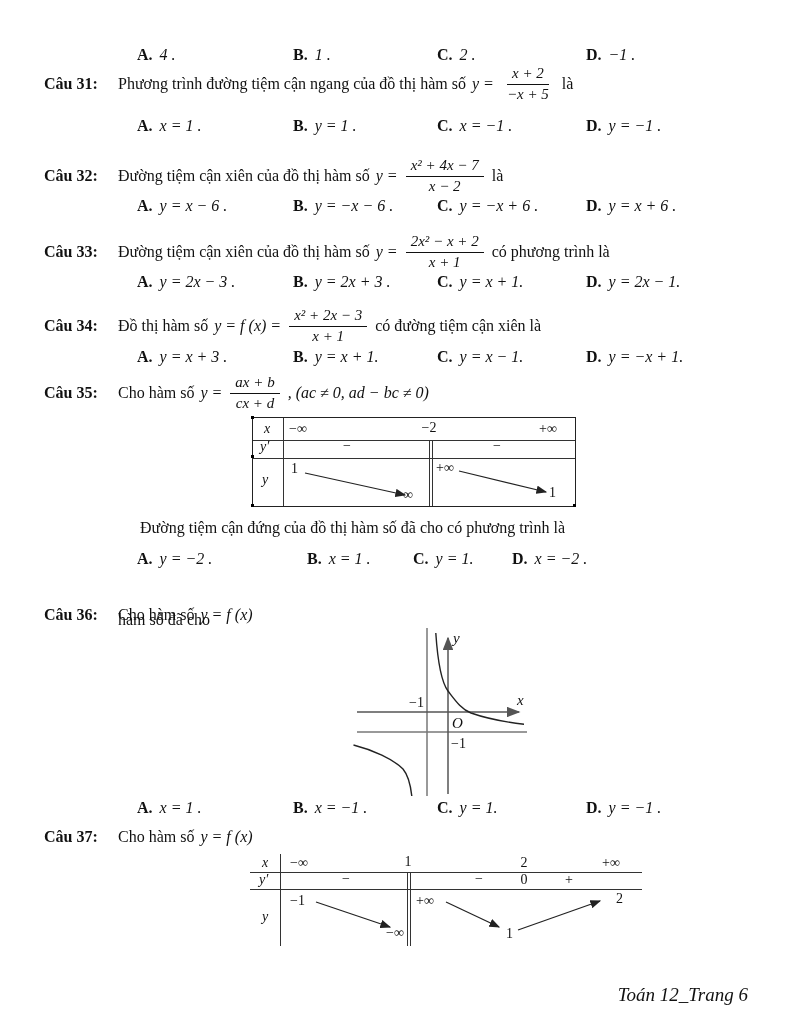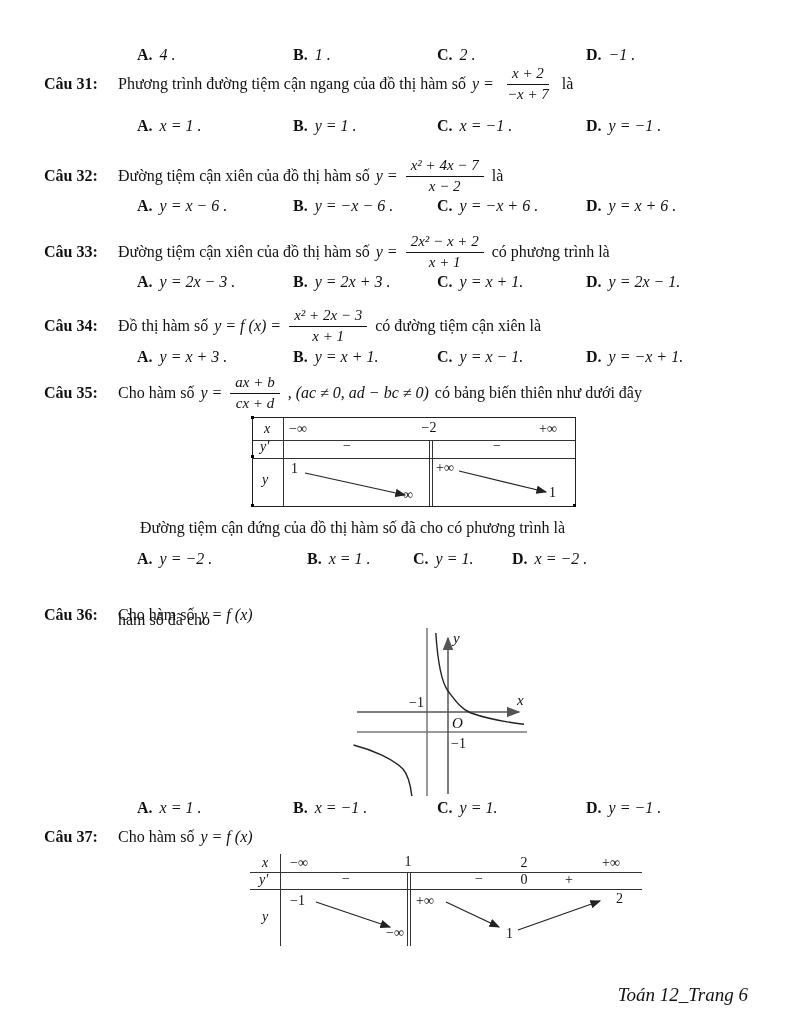--- a/index.html
+++ b/index.html
@@ -60,21 +60,21 @@
   <span class="opt" style="left:437px"><b class="olet">C.</b><span class="otext">2 .</span></span>
   <span class="opt" style="left:586px"><b class="olet">D.</b><span class="otext">−1 .</span></span>
 </div>
 
 <div class="qline" style="top:60px;height:48px">
   <span class="qlabel">Câu 31:</span>
   <span>Phương trình đường tiệm cận ngang của đồ thị hàm số</span>
   <span class="math">y =</span>
   <span class="frac">
       <span class="num math">x + 2</span>
-      <span class="den math">−x + 7</span>
+      <span class="den math">−x + 5</span>
     </span>
   <span>là</span>
 </div>
 <div class="optrow" style="top:117px">
   <span class="opt" style="left:137px"><b class="olet">A.</b><span class="otext">x = 1 .</span></span>
   <span class="opt" style="left:293px"><b class="olet">B.</b><span class="otext">y = 1 .</span></span>
   <span class="opt" style="left:437px"><b class="olet">C.</b><span class="otext">x = −1 .</span></span>
   <span class="opt" style="left:586px"><b class="olet">D.</b><span class="otext">y = −1 .</span></span>
 </div>
 
@@ -131,21 +131,20 @@
 
 <div class="qline" style="top:369px;height:48px">
   <span class="qlabel">Câu 35:</span>
   <span>Cho hàm số</span>
   <span class="math">y =</span>
   <span class="frac">
       <span class="num math">ax + b</span>
       <span class="den math">cx + d</span>
     </span>
   <span class="math">, (ac ≠ 0, ad − bc ≠ 0)</span>
-  <span>có bảng biến thiên như dưới đây</span>
 </div>
 
 <div class="vtable t35">
   <div class="dot" style="left:-2px;top:-2px"></div>
   <div class="dot" style="left:-2px;top:86px"></div>
   <div class="dot" style="left:320px;top:86px"></div>
   <div class="dot" style="left:-2px;top:37px"></div>
   <div class="vline" style="left:30px;top:0;height:88px"></div>
   <div class="hline" style="top:22px"></div>
   <div class="hline" style="top:40px"></div>

